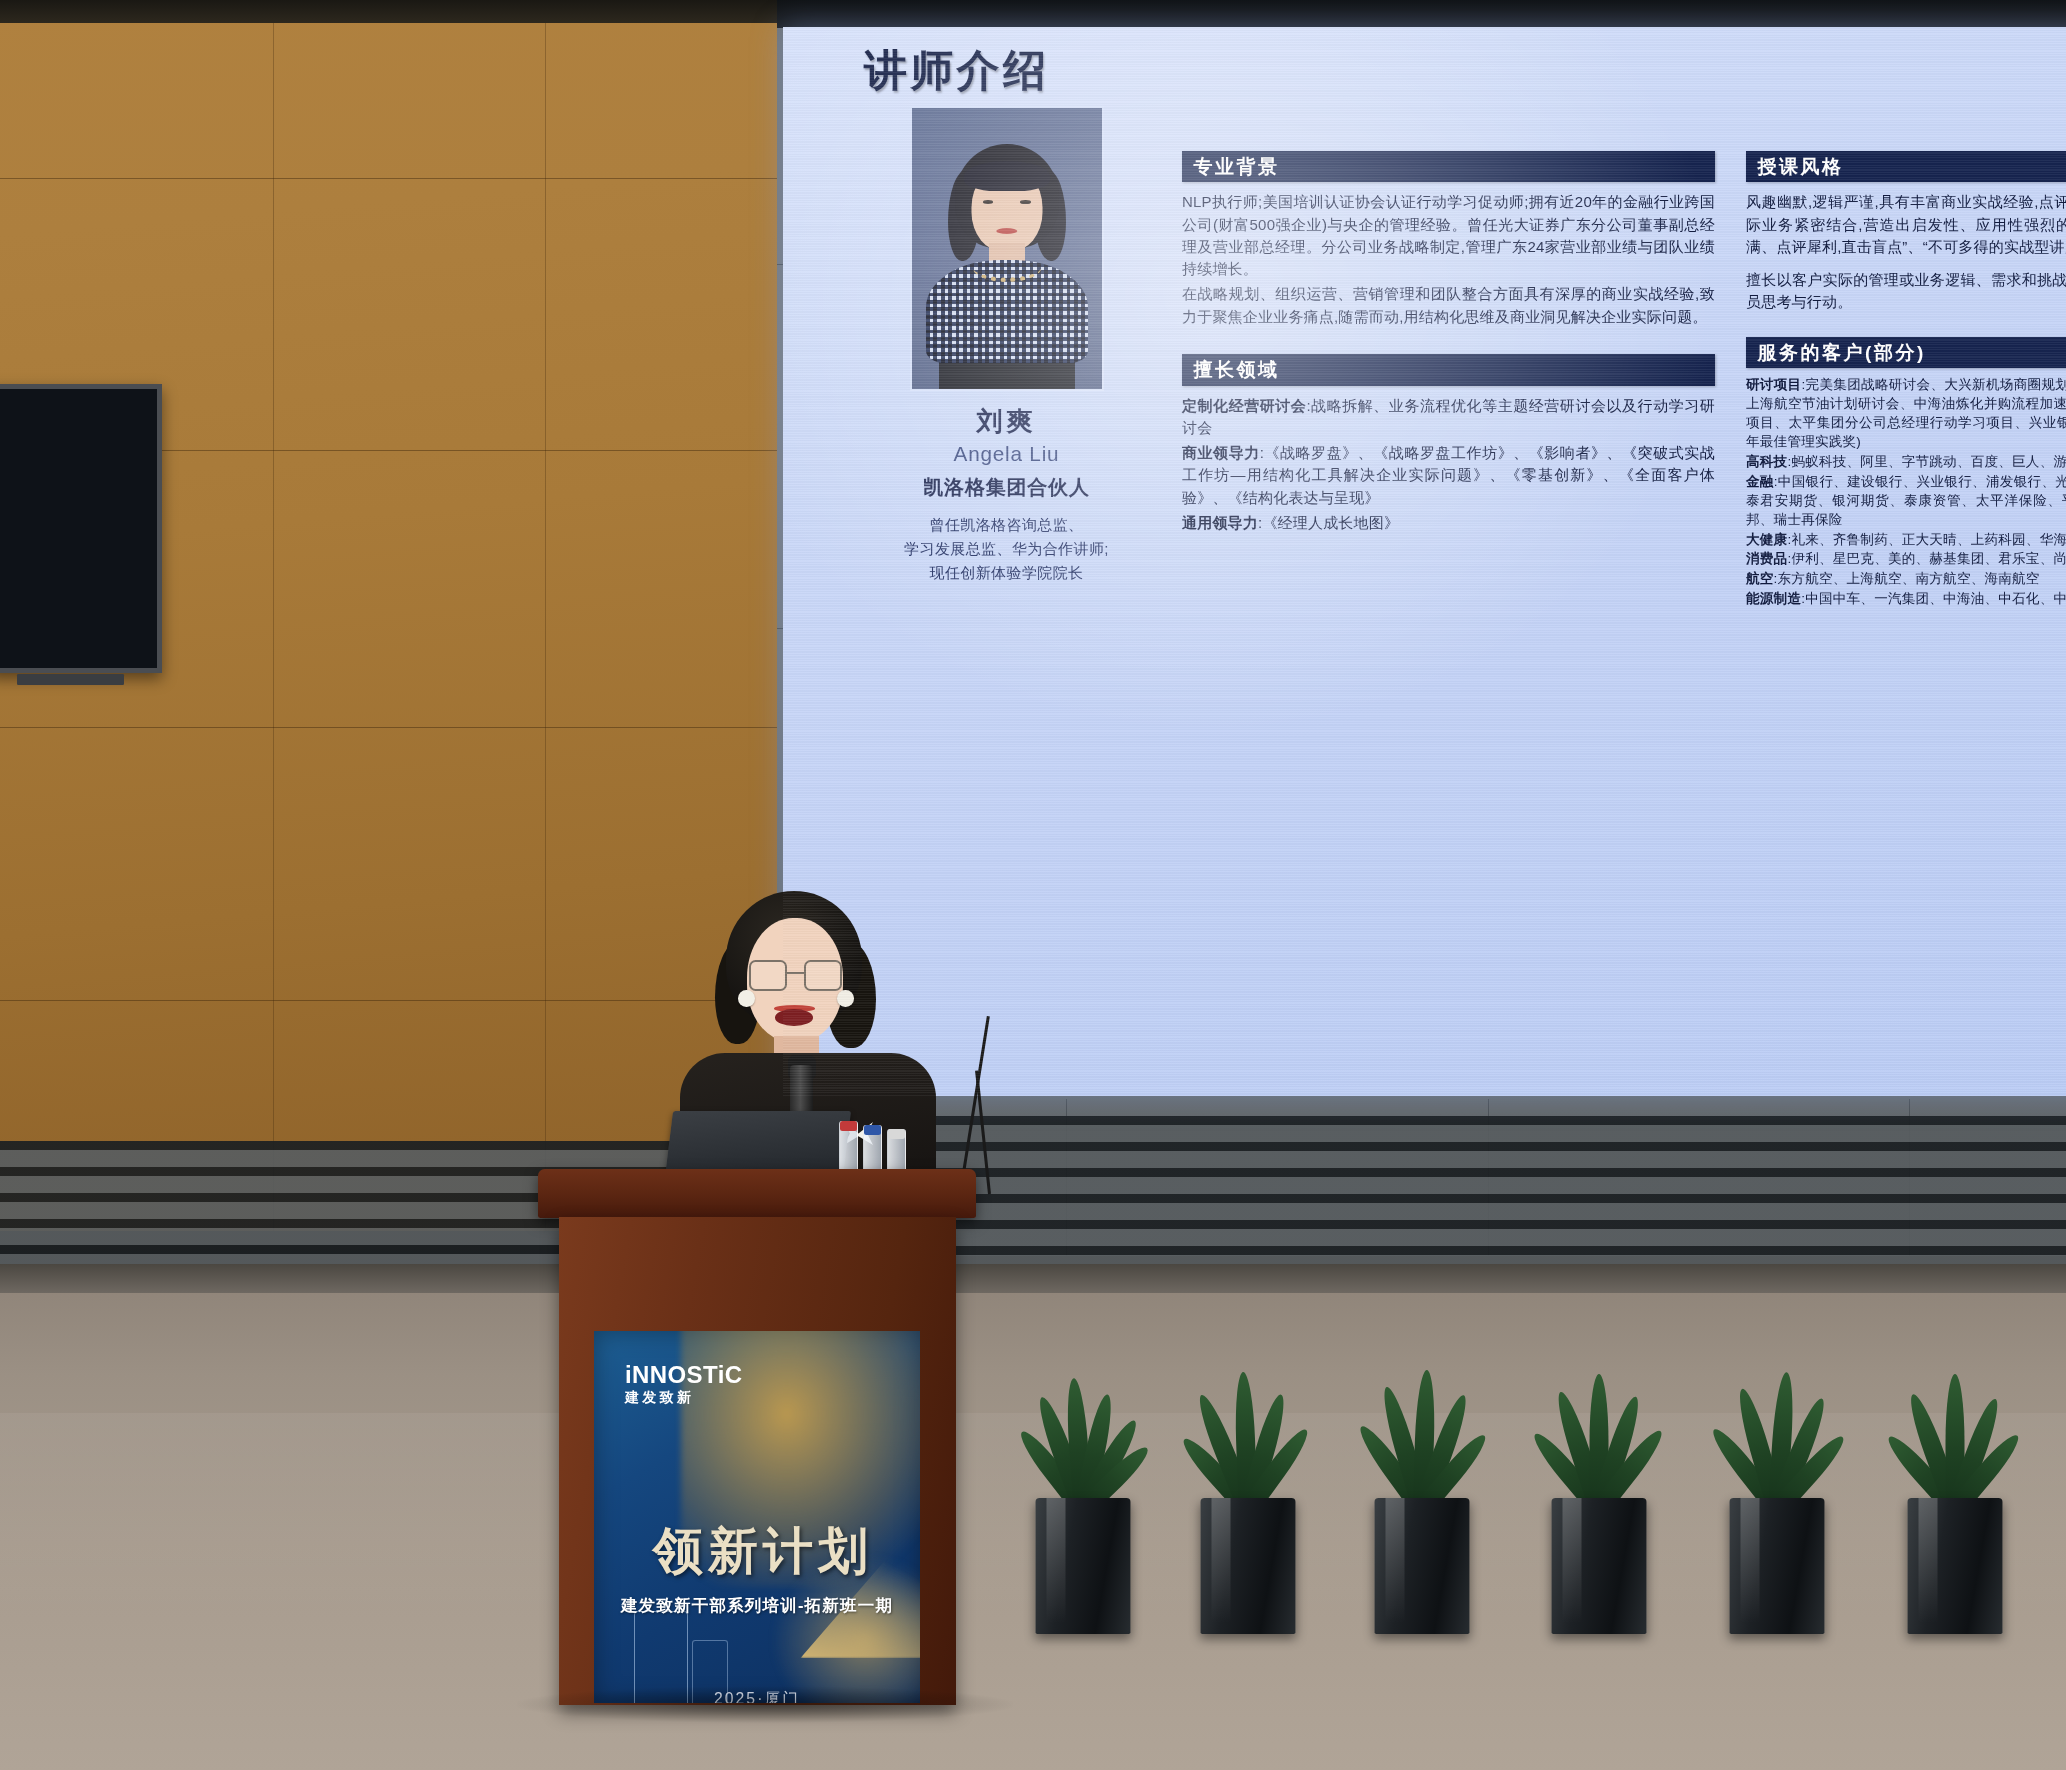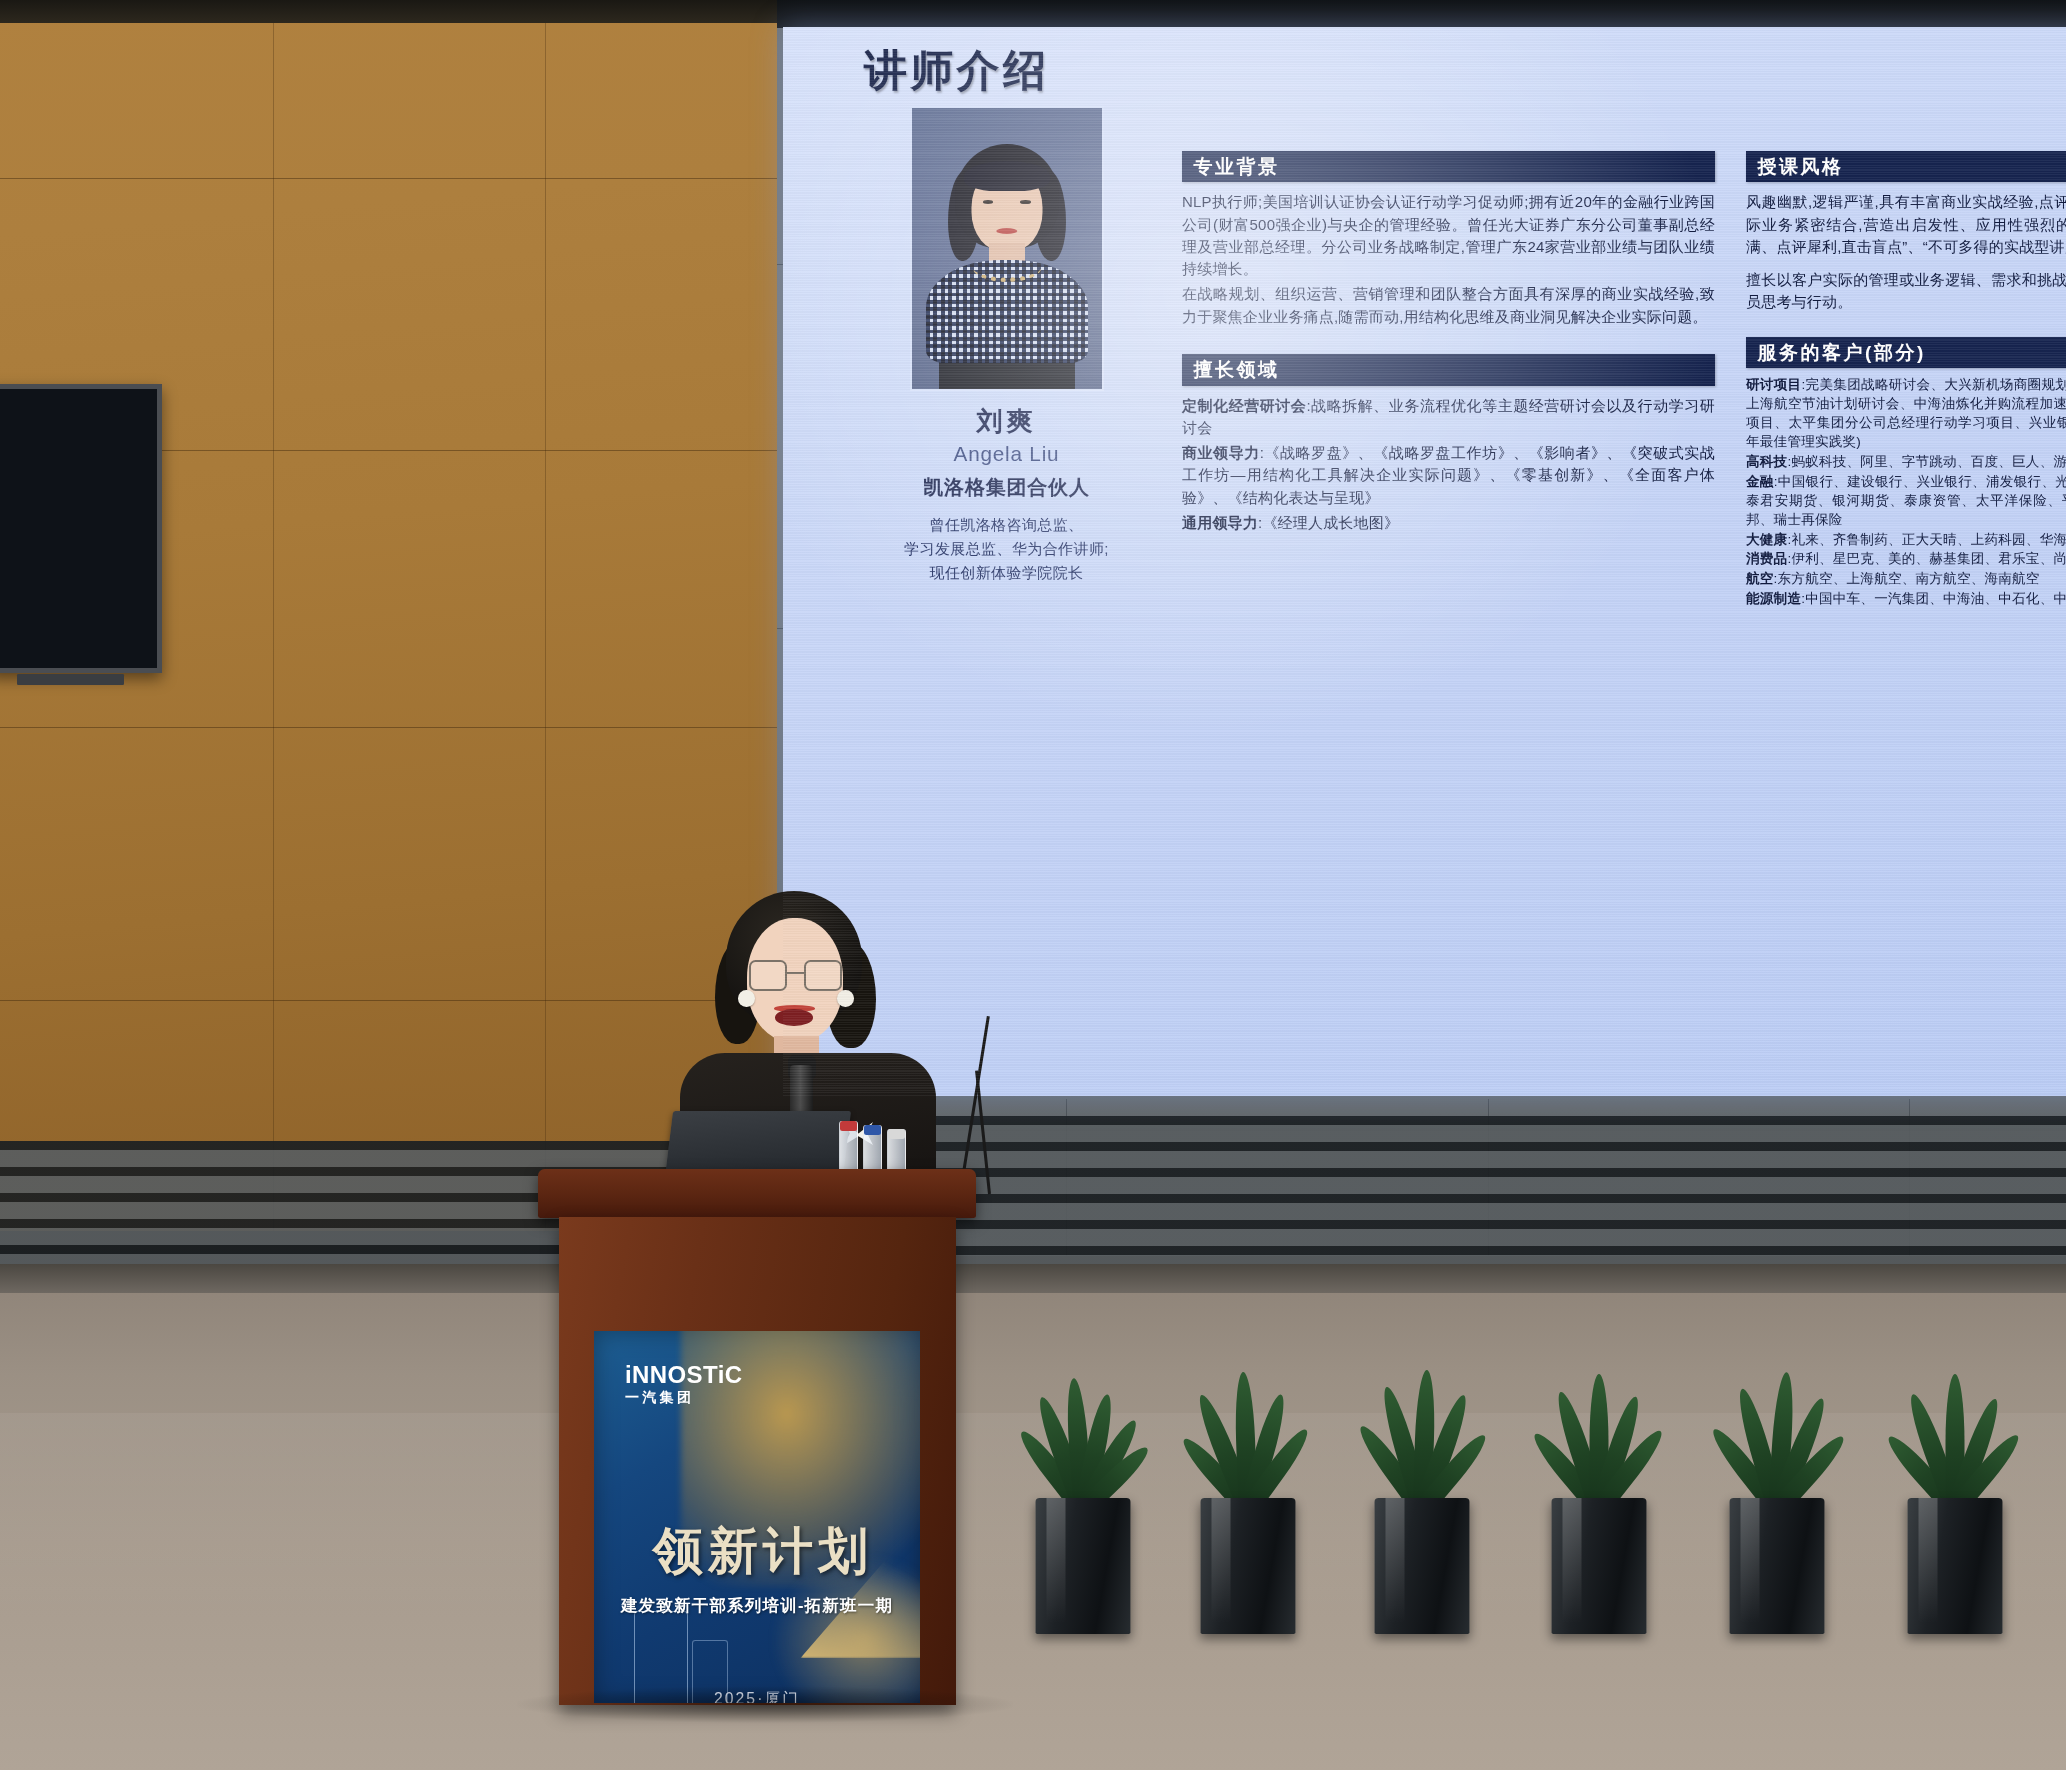--- a/index.html
+++ b/index.html
@@ -526,21 +526,21 @@
   <div class="podium-body"></div>
 
   <div class="podium-banner">
     <div class="banner-gold"></div>
     <div class="banner-gold2"></div>
     <div class="banner-swoosh"></div>
     <div class="banner-tower"></div>
     <div class="banner-tower2"></div>
     <div class="logo-box">
       <div class="logo-en">iNNOSTiC</div>
-      <div class="logo-cn">一汽集团</div>
+      <div class="logo-cn">建发致新</div>
     </div>
     <div class="banner-title">领新计划</div>
     <div class="banner-sub">建发致新干部系列培训-拓新班一期</div>
     <div class="banner-date">2025·厦门</div>
   </div>
 
   <div class="podium-shadow"></div>
 
 </div>
 

